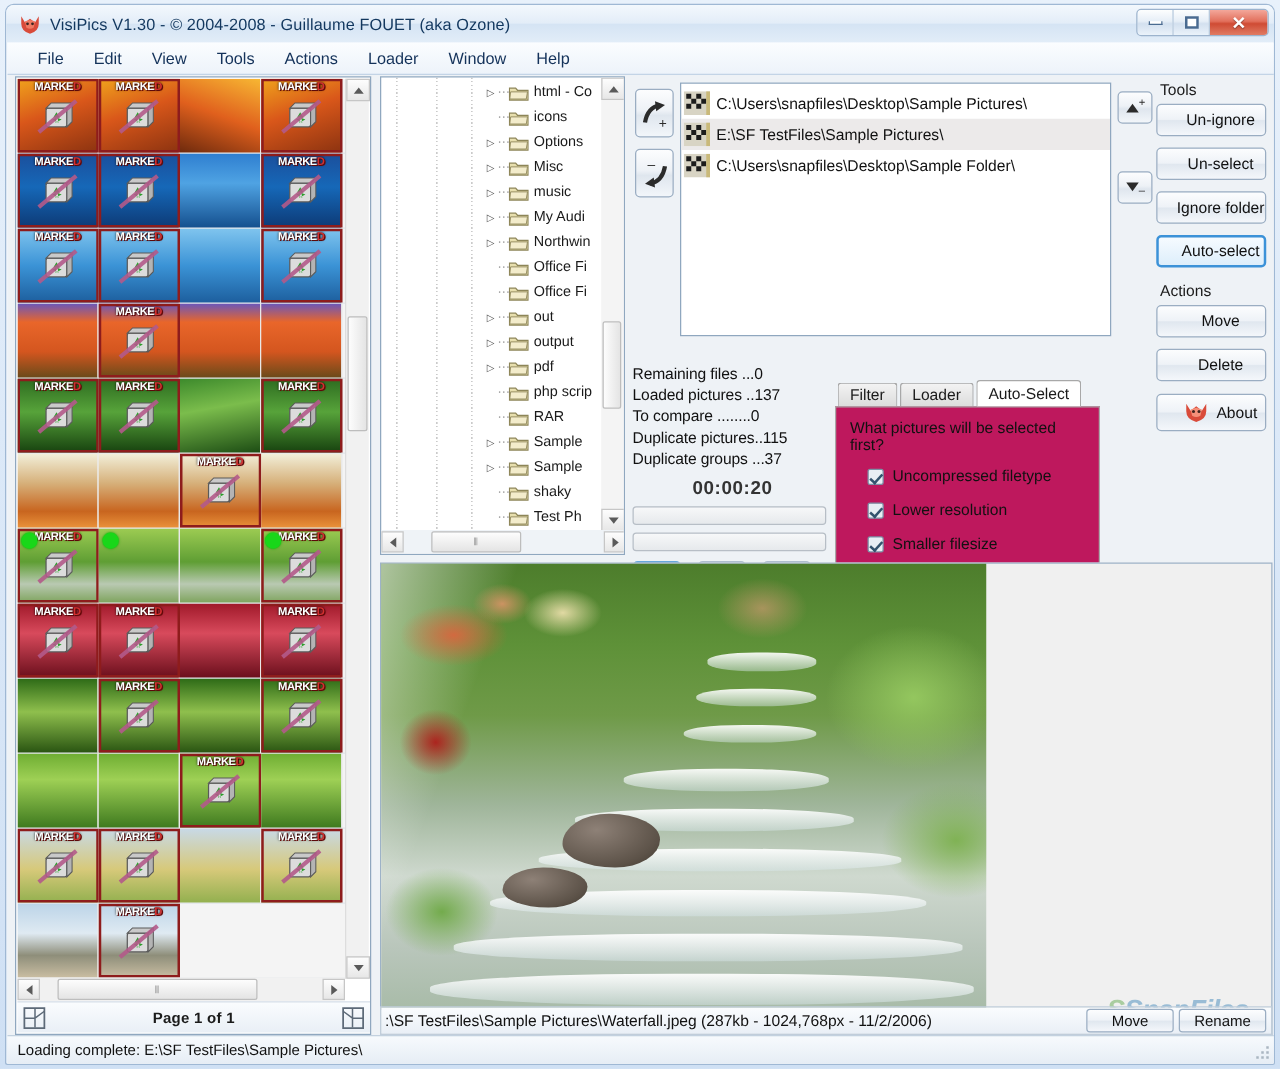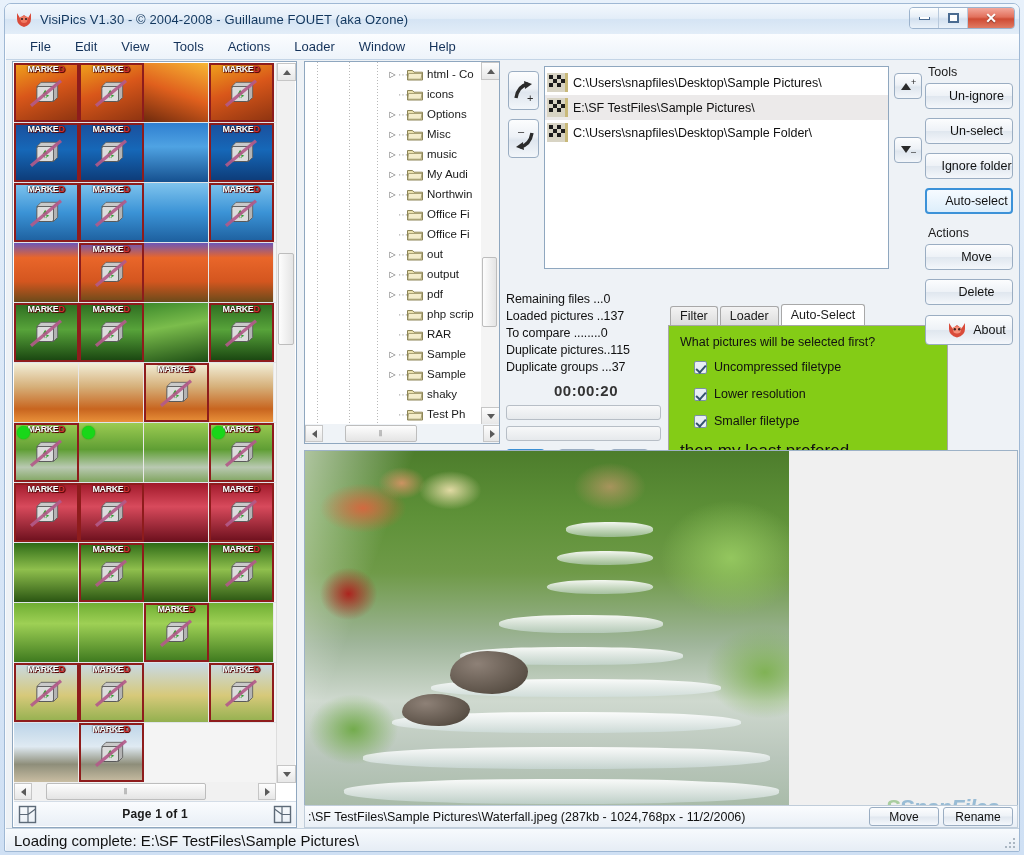--- a/index.html
+++ b/index.html
@@ -206,21 +206,21 @@
   .tabzone { position: absolute; left: 662px; top: 244px; width: 248px; height: 193px; }
   .tabstrip { display: flex; height: 21px; align-items: flex-end; padding-left: 2px; }
   .tab {
     height: 19px; padding: 0 9px; font-size: 12.5px; color: #1a1a1a;
     background: linear-gradient(180deg,#f3f3f3,#dcdcdc); border: 1px solid #a8a8a8;
     border-bottom: none; border-radius: 3px 3px 0 0; display: flex; align-items: center;
     margin-right: 2px;
   }
   .tab.active { height: 21px; background: #fff; border-color: #a8a8a8; font-weight: normal; }
   .tabbody {
-    width: 280px; height: 172px; background: #84cc16; border: 1px solid #a8a8a8; padding: 9px 11px;
+    width: 212px; height: 172px; background: #be185d; border: 1px solid #a8a8a8; padding: 9px 11px;
   }
   .tab-q { font-size: 12.5px; color: #111; margin-bottom: 11px; }
   .chk-row { display: flex; align-items: center; margin: 0 0 13px 14px; font-size: 12.5px; color: #111; }
   .chkbox {
     width: 13px; height: 13px; border: 1px solid #7b90a5; background: #e8eef4;
     margin-right: 7px; flex: none; position: relative; border-radius: 2px;
   }
   .chkbox::after {
     content: ""; position: absolute; left: 3px; top: 1px; width: 4px; height: 8px;
     border: solid #34536e; border-width: 0 2px 2px 0; transform: rotate(42deg);
@@ -286,21 +286,21 @@
     background: linear-gradient(180deg,#fcfdfe 0%,#eef2f7 48%,#e0e7ef 52%,#f4f7fb 100%);
     border: 1px solid #9aadc2; border-radius: 3px;
     font-size: 12px; color: #111; display: flex; align-items: center; justify-content: center;
   }
 
   .statusbar {
     position: absolute; left: 1px; bottom: 0; width: 1014px; height: 23px;
     background: linear-gradient(180deg,#f7fafd,#e6edf5); border-top: 1px solid #c3d1df;
     display: flex; align-items: center; padding-left: 8px;
   }
-  .statustext { font-size: 15px; color: #111; }
+  .statustext { font-size: 12px; color: #111; }
   .resizer { position: absolute; right: 3px; bottom: 2px; width: 13px; height: 13px; }
 </style>
 </head>
 <body>
 
 <div id="app">
   <div class="win-frame">
 
     <div class="titlebar">
       <div class="title-icon">
@@ -1051,21 +1051,21 @@
           <div class="chk-row">
             <div class="chkbox"></div>
             <span>Uncompressed filetype</span>
           </div>
           <div class="chk-row">
             <div class="chkbox"></div>
             <span>Lower resolution</span>
           </div>
           <div class="chk-row">
             <div class="chkbox"></div>
-            <span>Smaller filetype</span>
+            <span>Smaller filesize</span>
           </div>
           <div class="tab-foot">then my least prefered directories...</div>
         </div>
       </div>
 
       <div class="toolcol">
         <div class="grp-label">Tools</div>
         <div class="tool-btn">Un-ignore</div>
         <div class="tool-btn">Un-select</div>
         <div class="tool-btn">Ignore folder</div>

